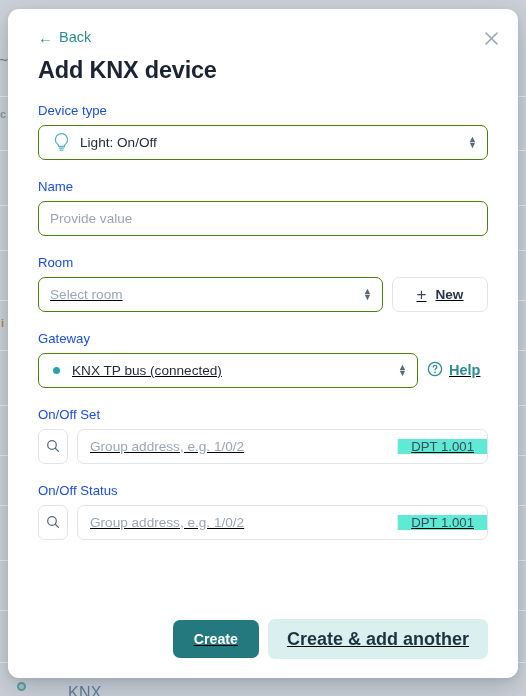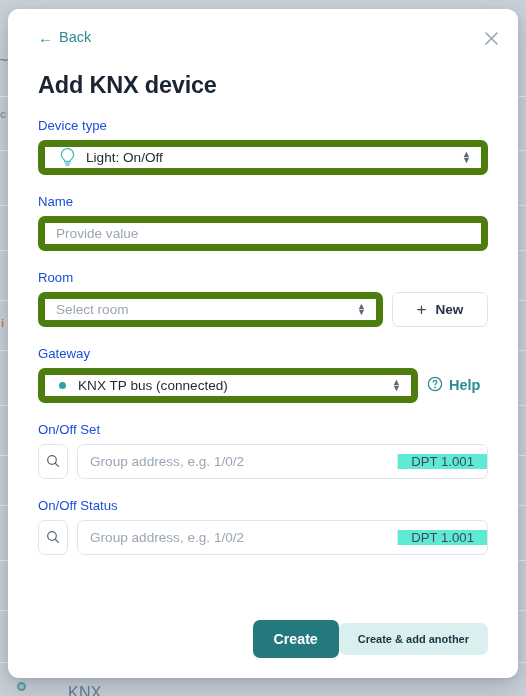--- a/index.html
+++ b/index.html
@@ -79,38 +79,38 @@
     align-items: center;
     gap: 6px;
     color: #2f8b92;
     font-size: 14.5px;
     cursor: pointer;
     margin-top: 2px;
   }
   .back-arrow { font-size: 15px; line-height: 1; }
 
   .title {
-    margin-top: 25px;
+    margin-top: 10px;
     font-size: 23.5px;
     font-weight: 700;
     color: #1b2432;
     letter-spacing: -.2px;
   }
 
   .field-label {
     font-size: 13.2px;
     color: #1d4ed8;
     margin-top: 19px;
     margin-bottom: 7px;
   }
 
   
   .ctrl {
     height: 35px;
-    border: 7px solid #4d7c0f;
+    border: 1px solid #4d7c0f;
     border-radius: 7px;
     background: #fff;
     display: flex;
     align-items: center;
     position: relative;
   }
 
   .select {
     padding-left: 11px;
     padding-right: 30px;
@@ -157,21 +157,21 @@
     border: 0;
     outline: none;
     background: transparent;
     padding: 0 11px;
     font-size: 13.6px;
     font-family: "Liberation Sans", sans-serif;
     color: #1f2937;
   }
   .text-input::placeholder { color: #9aa6b4; }
 
-  .row { display: flex; align-items: center; gap: 9px; }
+  .row { display: flex; align-items: center; gap: 9px; text-decoration: underline; }
 
   .new-btn {
     height: 35px;
     min-width: 96px;
     padding: 0 16px;
     border: 1px solid #dfe4ea;
     border-radius: 7px;
     background: #fff;
     display: flex; align-items: center; justify-content: center;
     gap: 9px;
@@ -226,41 +226,43 @@
   }
 
   .footer {
     position: absolute;
     left: 30px; right: 30px;
     bottom: 0;
     height: 78px;
     display: flex;
     align-items: center;
     justify-content: flex-end;
+    gap: 9px;
+    text-decoration: underline;
   }
   .btn-primary {
     height: 38px;
     padding: 0 21px;
     border: none;
     border-radius: 7px;
     background: #24797f;
     color: #fff;
     font-size: 14.2px;
     font-weight: 700;
     font-family: "Liberation Sans", sans-serif;
     cursor: pointer;
   }
   .btn-secondary {
-    height: 32px;
+    height: 40px;
     padding: 0 19px;
     border: none;
     border-radius: 7px;
     background: #d9f0ef;
     color: #1d3340;
-    font-size: 11px;
+    font-size: 18px;
     font-weight: 700;
     font-family: "Liberation Sans", sans-serif;
     cursor: pointer;
   }
 </style>
 </head>
 <body>
 
 <div id="backdrop">
   <div class="bg-row" style="top:96px"></div>

